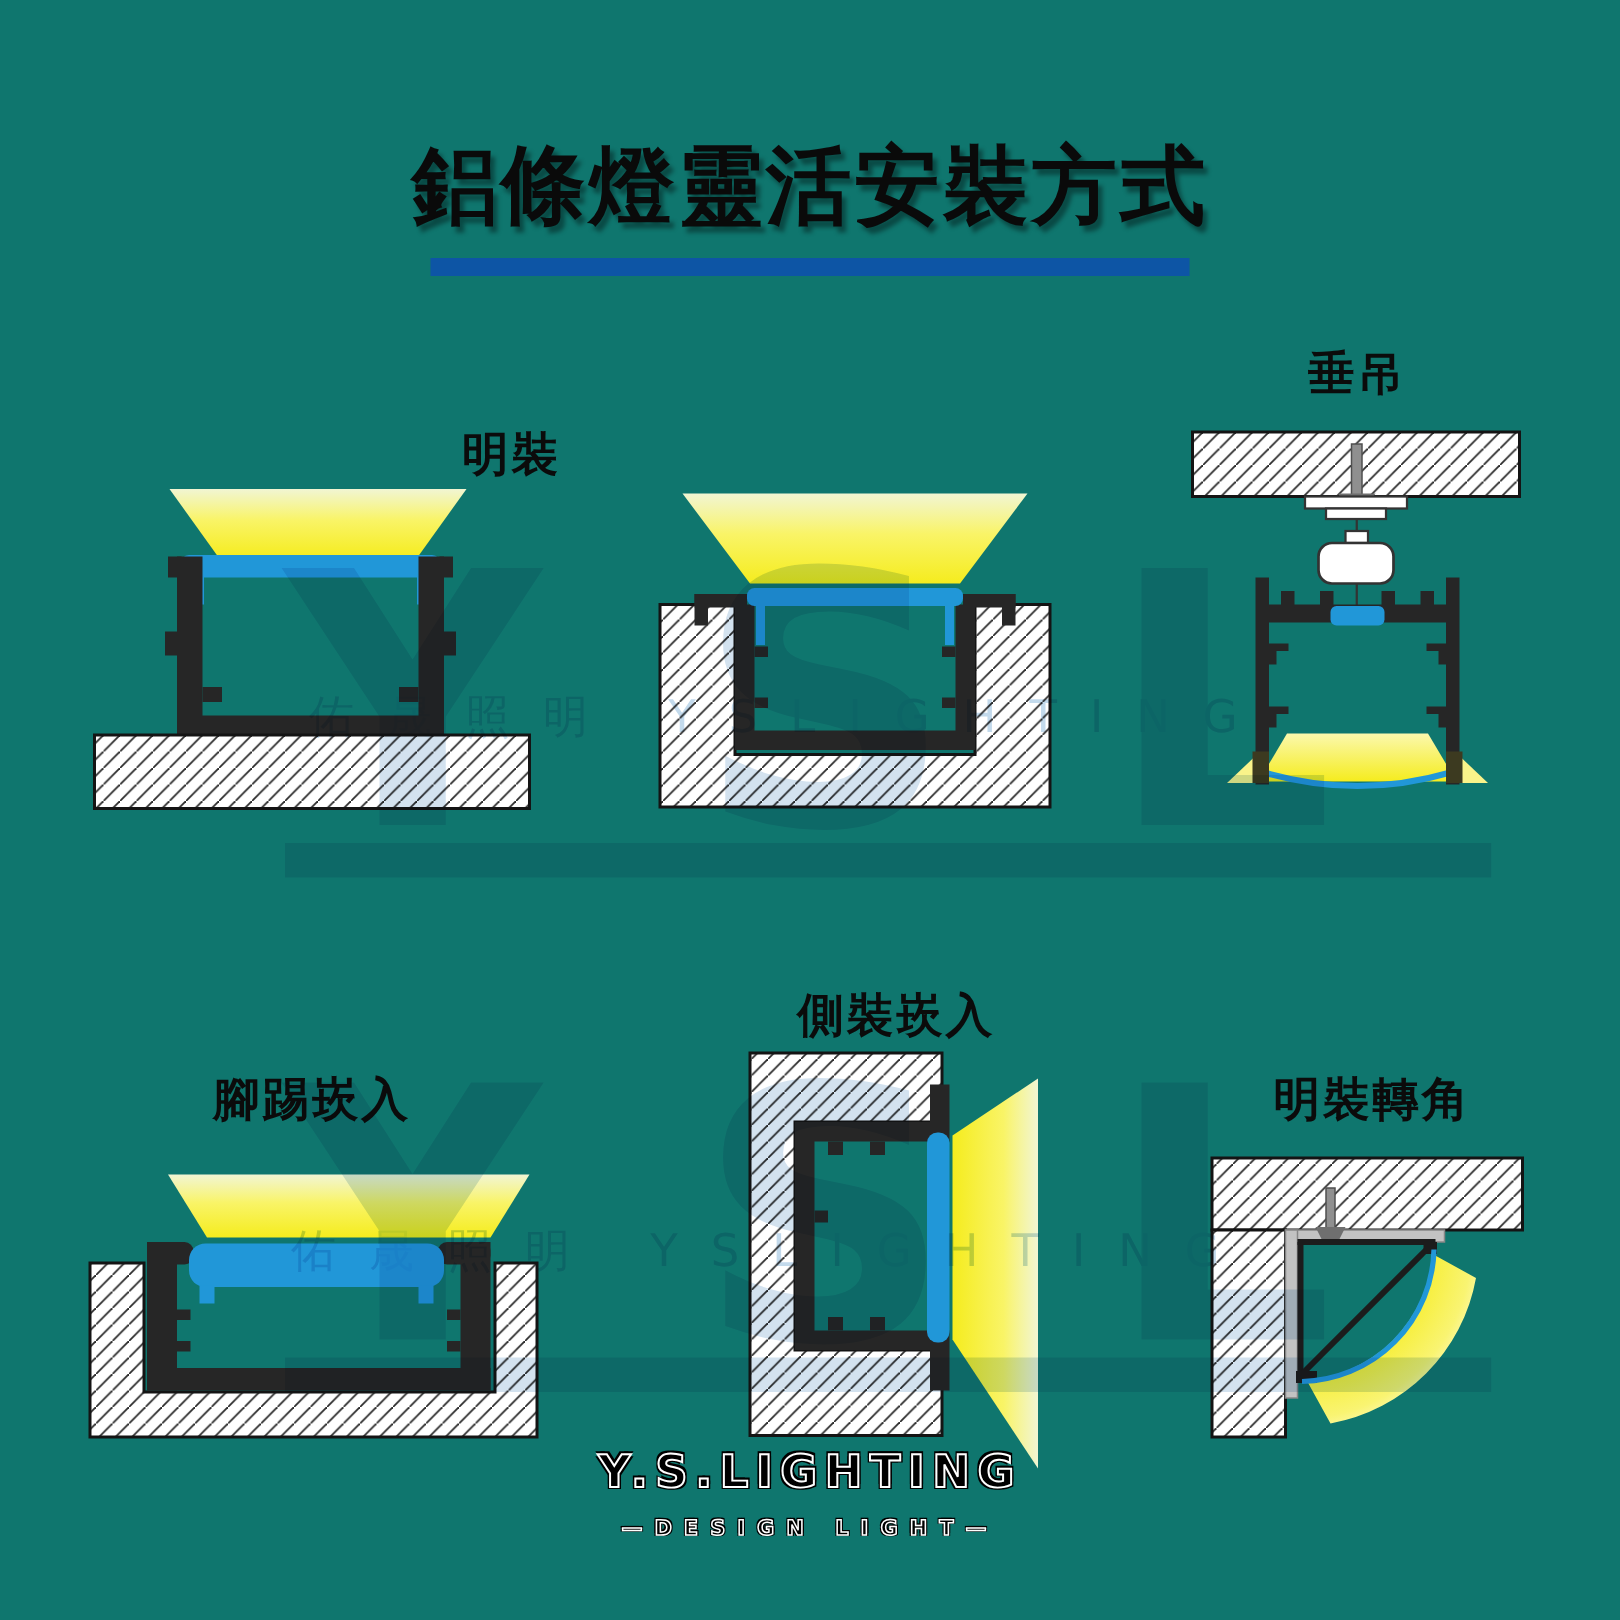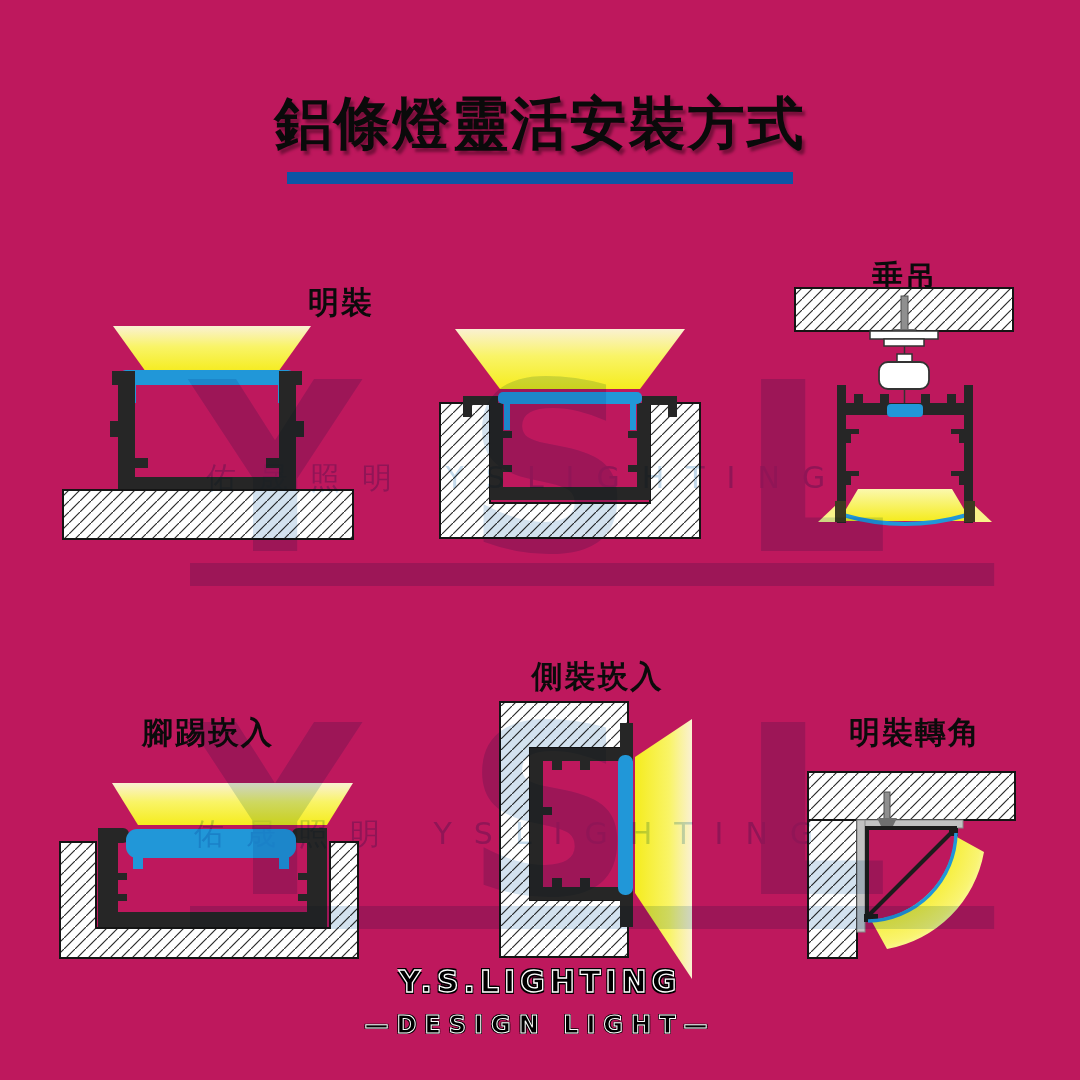--- a/index.html
+++ b/index.html
@@ -1,37 +1,37 @@
 <!DOCTYPE html>
 <html><head>
 <meta charset="utf-8">
 <style>
   html,body{margin:0;padding:0;background:#e8e8e8;}
   .page{
-    position:relative;width:1080px;height:1080px;background:#be185d;
+    position:relative;width:1080px;height:1080px;background:#0f766e;
     overflow:hidden;font-family:"DejaVu Sans","Liberation Sans",sans-serif;
     margin:0 auto;
   }
   .title{
     position:absolute;top:86px;left:0;width:100%;text-align:center;
     font-size:57px;font-weight:900;letter-spacing:2px;color:#0a0a0a;
     text-shadow:3px 4px 3px rgba(0,0,0,0.38);
   }
   .divider{
     position:absolute;left:287px;top:172px;width:506px;height:12px;
     background:#0d55a5;
   }
   .diag{position:absolute;}
   .diag-label{
     position:absolute;text-align:center;font-size:31px;font-weight:900;
     letter-spacing:2px;color:#0b0b0b;
   }
   .lbl-1{left:74px;top:282px;width:300px;text-align:right;}
   .lbl-2{left:420px;top:282px;width:300px;}
-  .lbl-3{left:780px;top:256px;width:250px;}
+  .lbl-3{left:780px;top:228px;width:250px;}
   .lbl-4{left:53px;top:712px;width:310px;}
   .lbl-5{left:490px;top:656px;width:215px;}
   .lbl-6{left:800px;top:712px;width:230px;}
   .svg-1{left:58px;top:325px;}
   .svg-2{left:420px;top:325px;}
   .svg-3{left:780px;top:233px;}
   .svg-4{left:53px;top:773px;}
   .svg-5{left:490px;top:695px;}
   .svg-6{left:800px;top:765px;}
   .watermark{
@@ -52,21 +52,21 @@
   .wm-text.row2{left:194px;top:814px;}
   .brand{
     position:absolute;top:964px;left:0;width:100%;text-align:center;
     font-size:30px;font-weight:800;letter-spacing:5px;color:#000;
     -webkit-text-stroke:1.3px #ffffff;
     text-shadow:-1.6px -1.6px 0 #000,1.6px -1.6px 0 #000,
                 -1.6px 1.6px 0 #000,1.6px 1.6px 0 #000;
   }
   .tagline{
     position:absolute;top:1011px;left:0;width:100%;text-align:center;
-    font-size:24px;font-weight:800;letter-spacing:8px;color:#000;
+    font-size:14px;font-weight:800;letter-spacing:8px;color:#000;
     -webkit-text-stroke:1px #ffffff;
     text-shadow:-1.2px -1.2px 0 #000,1.2px -1.2px 0 #000,
                 -1.2px 1.2px 0 #000,1.2px 1.2px 0 #000;
   }
 </style>
 </head>
 <body>
 
 <div class="page">
 

